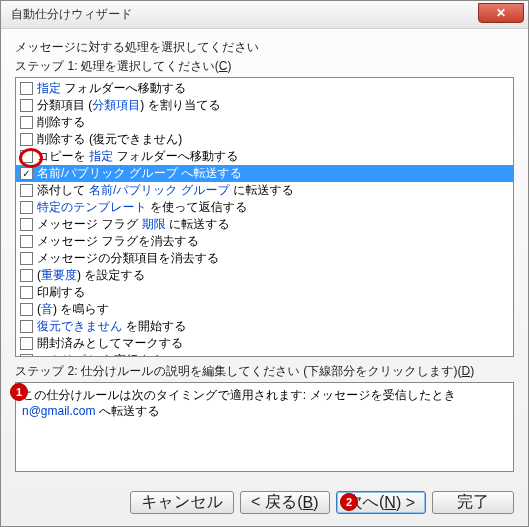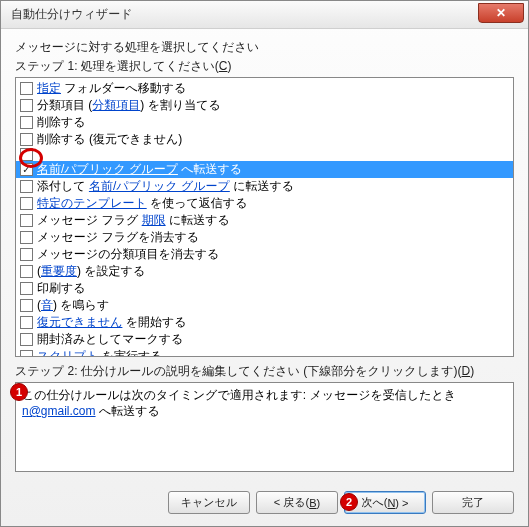--- a/index.html
+++ b/index.html
@@ -78,21 +78,21 @@
     background: #fff;
     margin-right: 4px;
     display: inline-flex;
     align-items: center;
     justify-content: center;
     font-size: 10px;
     color: #222;
     flex-shrink: 0;
   }
   .chk.checked::before { content: "✓"; }
-  .link { color: #0044cc; text-decoration: underline; cursor: pointer; }
+  .link { color: #0044cc; cursor: pointer; }
   .action-text span { vertical-align: baseline; }
 
   .oval-marker {
     position: absolute;
     border: 3px solid #d40000;
     border-radius: 50%;
     pointer-events: none;
   }
   .oval1 { left: 19px; top: 148px; width: 24px; height: 20px; }
 
@@ -129,21 +129,21 @@
     justify-content: flex-end;
     padding: 10px 14px 12px 14px;
     gap: 6px;
   }
   .btn {
     min-width: 82px;
     height: 23px;
     background: linear-gradient(#fdfdfd, #e2e2e2);
     border: 1px solid #8a8a8a;
     border-radius: 3px;
-    font-size: 11px;
+    font-size: 16px;
     display: inline-flex;
     align-items: center;
     justify-content: center;
     padding: 0 10px;
     color: #222;
   }
   .btn.default {
     border: 1px solid #3a7abf;
     box-shadow: 0 0 0 1px #8fc1ef inset;
   }
@@ -177,20 +177,21 @@
         <div class="action-row">
           <span class="chk"></span>
           <span class="action-text"><span>削除する</span></span>
         </div>
         <div class="action-row">
           <span class="chk"></span>
           <span class="action-text"><span>削除する (復元できません)</span></span>
         </div>
         <div class="action-row">
           <span class="chk"></span>
+          <span class="action-text"><span>コピーを </span><span class="link">指定</span><span> フォルダーへ移動する</span></span>
         </div>
         <div class="action-row selected">
           <span class="chk checked"></span>
           <span class="action-text"><span class="link">名前/パブリック グループ</span><span> へ転送する</span></span>
         </div>
         <div class="action-row">
           <span class="chk"></span>
           <span class="action-text"><span>添付して </span><span class="link">名前/パブリック グループ</span><span> に転送する</span></span>
         </div>
         <div class="action-row">

